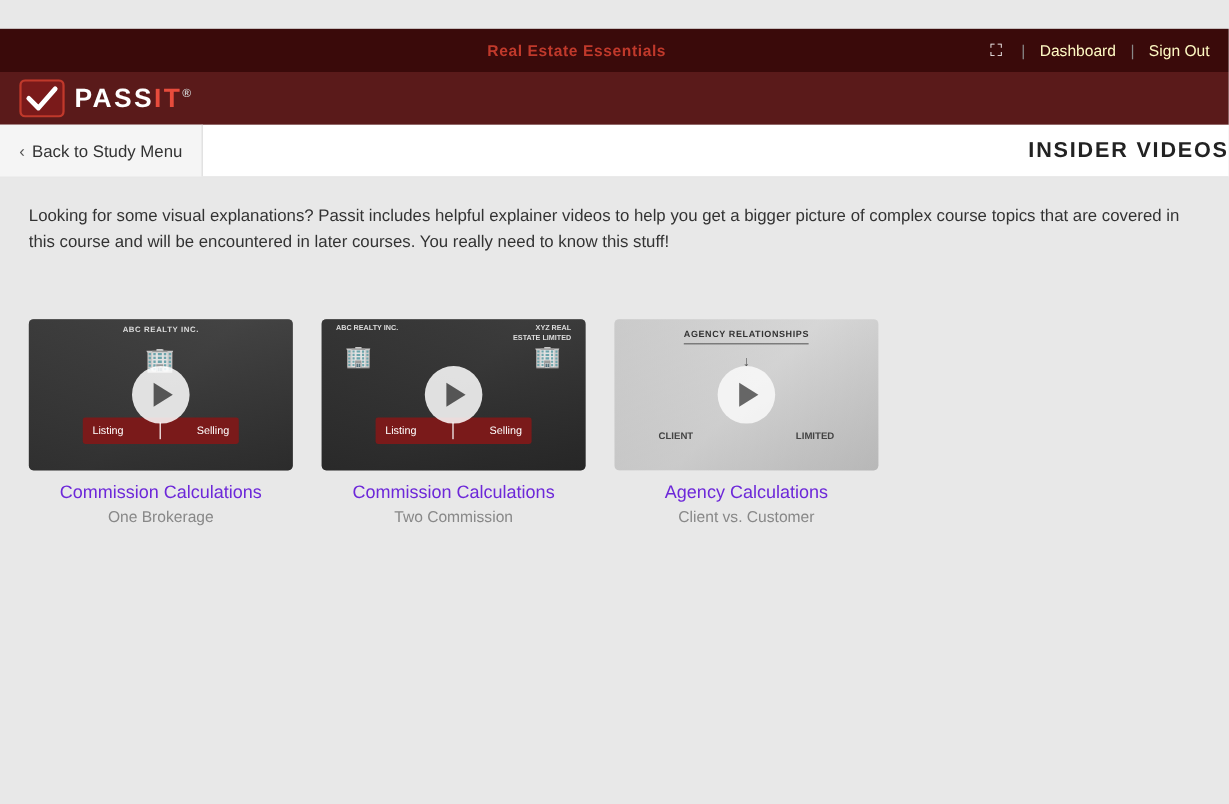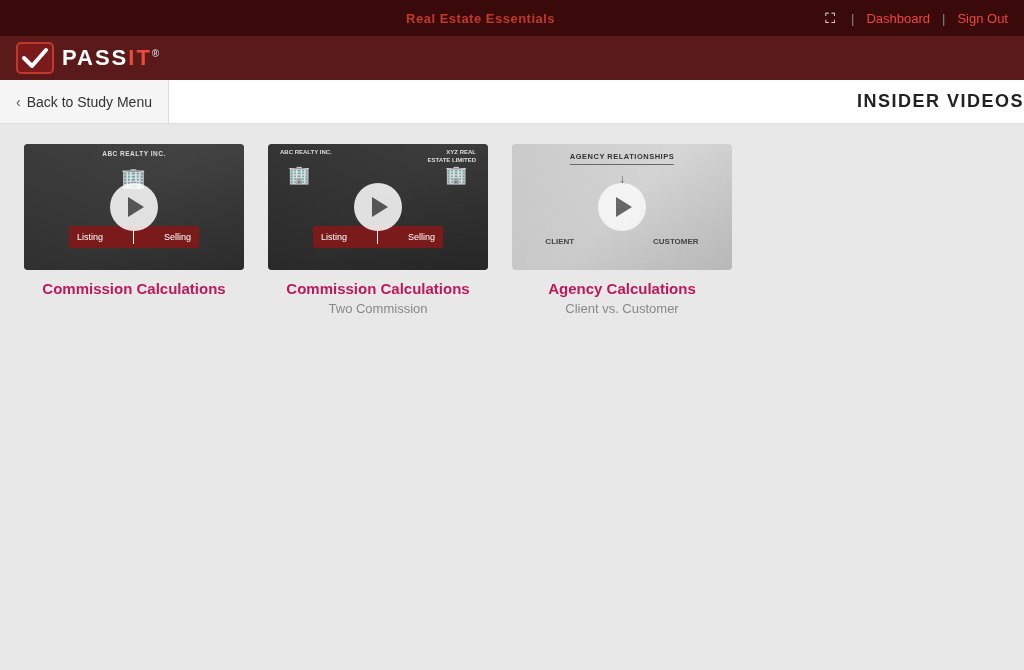--- a/index.html
+++ b/index.html
@@ -12,34 +12,35 @@
     }
 
     
     .top-bar {
       background: #3a0a0a;
       display: flex;
       align-items: center;
       justify-content: space-between;
       height: 36px;
       padding: 0 16px;
+      margin-top: 24px;
     }
     .top-bar-center {
       color: #c0392b;
       font-size: 13px;
       font-weight: bold;
       letter-spacing: 0.5px;
     }
     .top-bar-right {
       display: flex;
       align-items: center;
       gap: 12px;
     }
     .top-bar-right a {
-      color: #ef4444;
+      color: #fef9c3;
       font-size: 13px;
       text-decoration: none;
       cursor: pointer;
     }
     .top-bar-divider {
       color: #888;
       font-size: 13px;
     }
     .fullscreen-icon {
       color: #fff;
@@ -117,20 +118,21 @@
 
     
     .video-grid {
       display: flex;
       gap: 24px;
       flex-wrap: wrap;
     }
     .video-card {
       width: 220px;
       cursor: pointer;
+      margin-top: 29px;
     }
     .video-thumbnail {
       width: 220px;
       height: 126px;
       border-radius: 4px;
       overflow: hidden;
       position: relative;
       background: #2c2c2c;
       display: flex;
       align-items: center;
@@ -189,22 +191,22 @@
       width: 0;
       height: 0;
       border-top: 10px solid transparent;
       border-bottom: 10px solid transparent;
       border-left: 16px solid #555;
       margin-left: 3px;
     }
 
     .video-title {
       font-size: 15px;
-      font-weight: bold;
-      color: #be185d;
+      font-weight: normal;
+      color: #6d28d9;
       text-align: center;
       margin-bottom: 4px;
     }
     .video-subtitle {
       font-size: 13px;
       color: #888;
       text-align: center;
     }
 
     
@@ -254,20 +256,21 @@
 
 <div class="nav-area">
   <a class="back-btn">
     <span class="back-chevron">‹</span>
     <span>Back to Study Menu</span>
   </a>
   <div class="page-title-area">INSIDER VIDEOS</div>
 </div>
 
 <div class="main-content">
+  <p class="intro-text">Looking for some visual explanations? Passit includes helpful explainer videos to help you get a bigger picture of complex course topics that are covered in this course and will be encountered in later courses. You really need to know this stuff!</p>
 
   <div class="video-grid">
 
     <div class="video-card">
       <div class="video-thumbnail thumb-1">
         <div class="thumb-bg"></div>
 
         <div style="position:absolute;top:6px;left:50%;transform:translateX(-50%);font-size:6.5px;color:#ddd;font-weight:bold;white-space:nowrap;letter-spacing:0.5px;">ABC REALTY INC.</div>
 
         <div style="position:absolute;top:22px;left:50%;transform:translateX(-50%);font-size:20px;color:#bbb;white-space:nowrap;">🏢</div>
@@ -276,20 +279,21 @@
           <span>Listing</span>
           <span style="width:1px;background:#fff;height:14px;display:inline-block;"></span>
           <span>Selling</span>
         </div>
 
         <div class="play-btn">
           <div class="play-triangle"></div>
         </div>
       </div>
       <div class="video-title">Commission Calculations</div>
+      <div class="video-subtitle">One Brokerage</div>
     </div>
 
     <div class="video-card">
       <div class="video-thumbnail thumb-2">
         <div style="position:absolute;inset:0;background:linear-gradient(rgba(50,50,50,0.7),rgba(35,35,35,0.85));"></div>
 
         <div style="position:absolute;top:5px;left:12px;font-size:6px;color:#ddd;font-weight:bold;line-height:1.3;">ABC REALTY INC.</div>
         <div style="position:absolute;top:5px;right:12px;font-size:6px;color:#ddd;font-weight:bold;line-height:1.3;text-align:right;">XYZ REAL<br>ESTATE LIMITED</div>
 
         <div style="position:absolute;top:20px;left:20px;font-size:18px;color:#bbb;">🏢</div>
@@ -312,21 +316,21 @@
     <div class="video-card">
       <div class="video-thumbnail thumb-3">
         <div style="position:absolute;inset:0;background:linear-gradient(rgba(200,200,200,0.4),rgba(180,180,180,0.5));"></div>
 
         <div style="position:absolute;top:8px;left:50%;transform:translateX(-50%);font-size:7.5px;color:#333;font-weight:bold;letter-spacing:0.5px;white-space:nowrap;border-bottom:1px solid #666;padding-bottom:3px;">AGENCY RELATIONSHIPS</div>
 
         <div style="position:absolute;top:28px;left:50%;transform:translateX(-50%);font-size:12px;color:#555;">↓</div>
 
         <div style="position:absolute;bottom:24px;left:0;right:0;display:flex;justify-content:space-around;font-size:8px;color:#444;font-weight:bold;gap:12px;">
           <span>CLIENT</span>
-          <span>CUSTOMER</span>
+          <span>LIMITED</span>
         </div>
 
         <div class="play-btn" style="background:rgba(255,255,255,0.75);">
           <div class="play-triangle" style="border-left-color:#666;"></div>
         </div>
       </div>
       <div class="video-title">Agency Calculations</div>
       <div class="video-subtitle">Client vs. Customer</div>
     </div>
 

